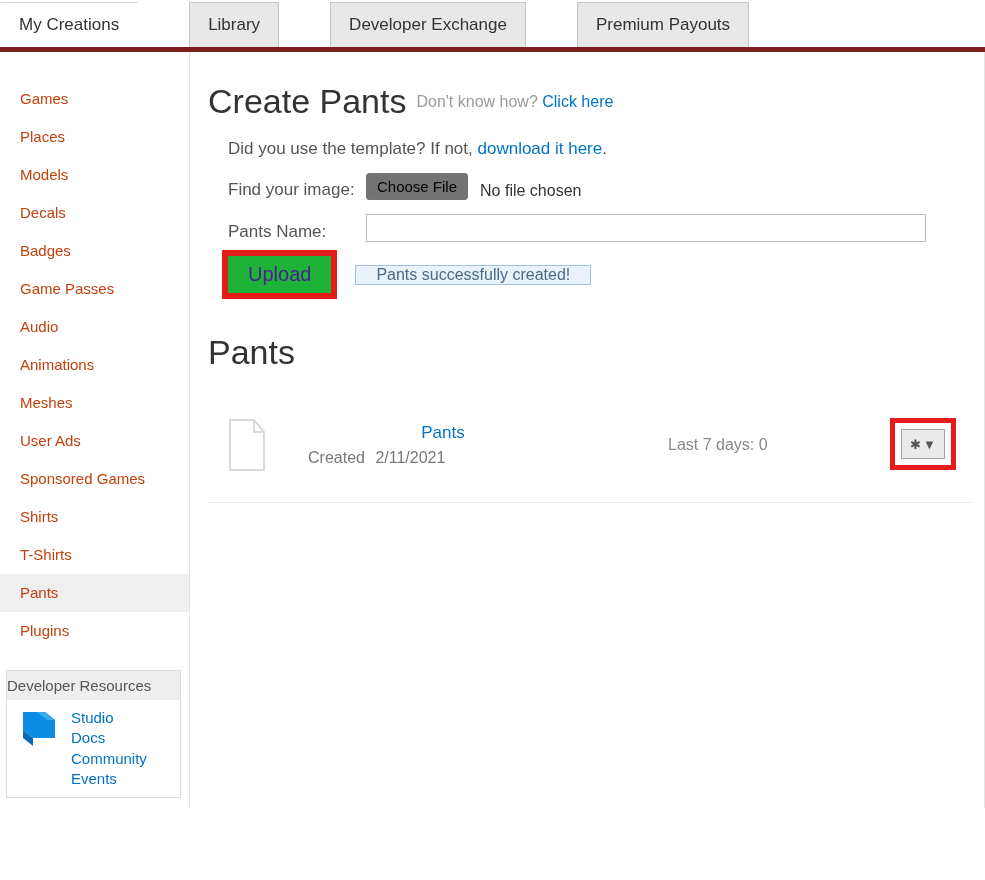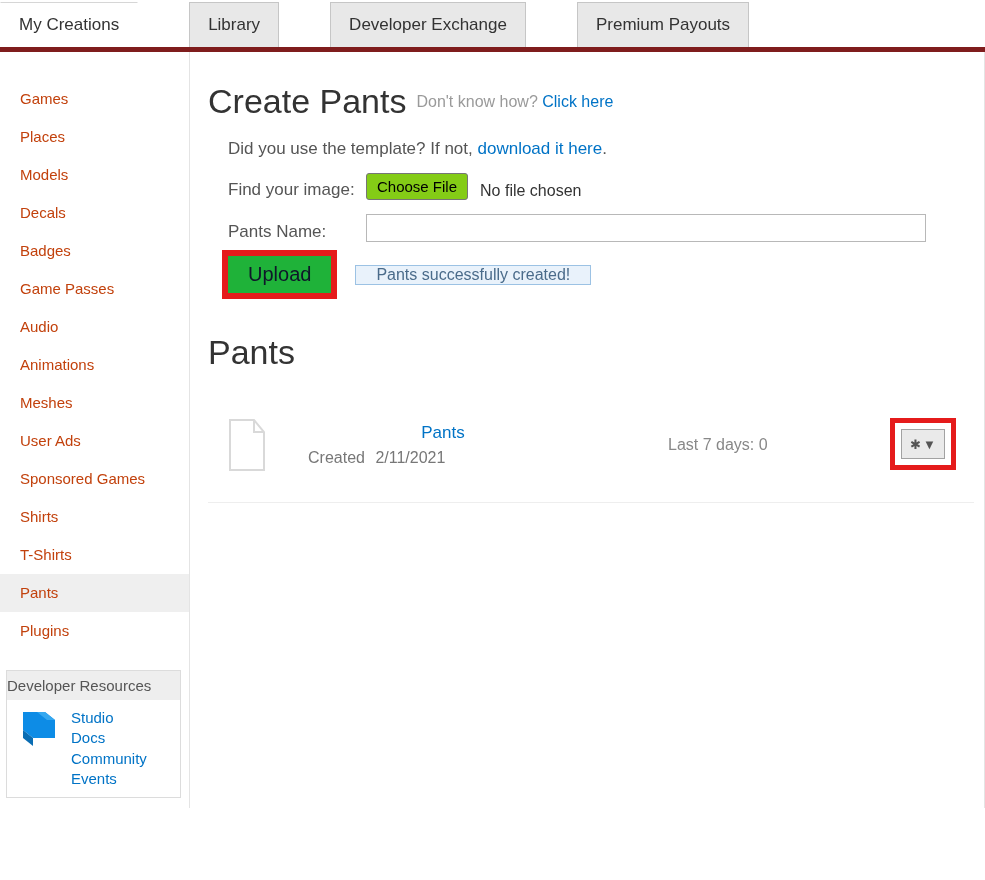--- a/index.html
+++ b/index.html
@@ -87,38 +87,38 @@
   .create-head { display: flex; align-items: center; gap: 10px; margin-bottom: 18px;}
   .create-title { font-size: 34px; font-weight: 400; color: #333; margin: 0;}
   .create-sub { font-size: 16px; color: #9a9a9a; }
   .create-sub a { color: #0073c6; text-decoration: none; cursor: pointer; }
   .form-area { padding-left: 20px; font-size: 17px; color: #555;}
   .form-row { display: flex; align-items: flex-end; margin-bottom: 14px; gap: 8px;}
   .form-row .label { min-width: 130px; }
   .link { color: #0073c6; cursor: pointer; }
   .file-btn {
     border: 1px solid #767676;
-    background: #84cc16;
+    background: #737373;
     padding: 4px 10px;
     font-size: 15px;
     border-radius: 3px;
     cursor: pointer;
   }
   .file-status { font-size: 16px; color: #333; margin-left: 4px;}
   .name-input {
     width: 560px;
     height: 28px;
     border: 1px solid #b8b8b8;
     font-size: 15px;
     padding: 2px 6px;
   }
   .upload-area { display: flex; align-items: center; gap: 24px; margin-top: 8px;}
   .upload-btn {
     background: #1fb239;
-    color: #0f172a;
+    color: #4c1d95;
     font-size: 20px;
     padding: 7px 20px;
     border: none;
     cursor: pointer;
     outline: 6px solid #e51b1b;
     outline-offset: 0;
   }
   .success-msg {
     border: 1px solid #9cc2e4;
     background: #e9f2fb;

